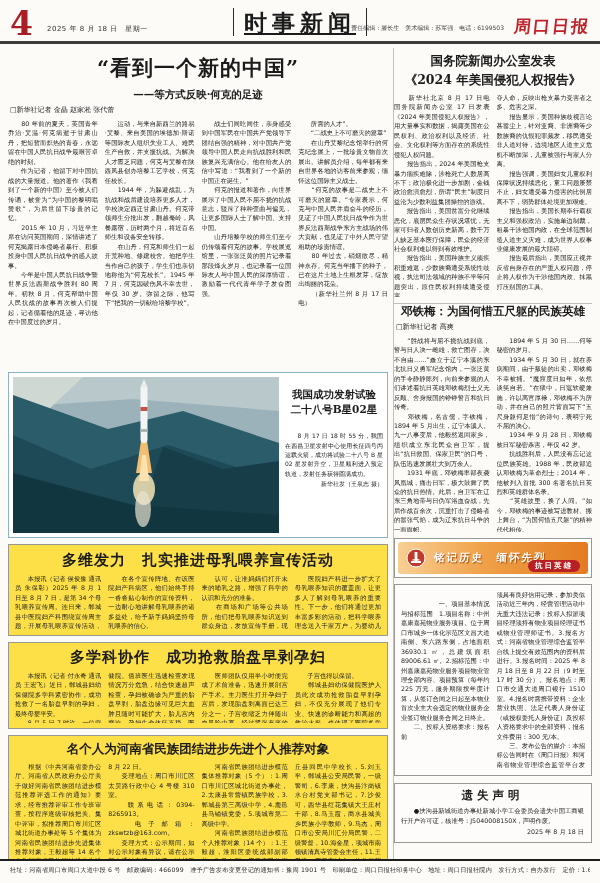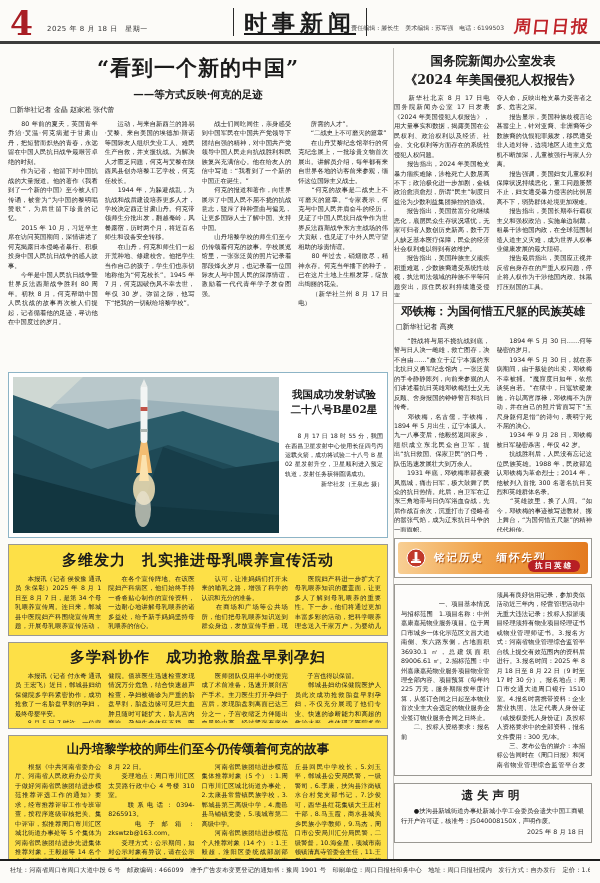--- a/index.html
+++ b/index.html
@@ -159,21 +159,21 @@
           <div class="col">　　本报讯（记者 付永奇 通讯员 王宏飞）近日，郸城县妇幼保健院多学科紧密协作，成功抢救了一名胎盘早剥的孕妇，最终母婴平安。
 　　8 月 5 日 7 时许，一位突发大出血的孕妇被紧急送至郸城县妇幼保</div>
           <div class="col">健院。值班医生迅速检查发现情况万分危急，结合快速超声检查，孕妇被确诊为严重的胎盘早剥，胎盘边缘可见巨大血肿且随时可能扩大，胎儿宫内窘迫，孕妇生命体征不稳，医院随即启动孕产妇急救绿色通道，通知多学科会诊。</div>
           <div class="col">　　医师团队仅用半小时便完成了术前准备，迅速开展剖宫产手术。主刀医生打开孕妇子宫后，发现胎盘剥离面已达三分之一，子宫收缩乏力伴随出血风险中高，经过紧张有序的抢救，顺利娩出一名男婴，母子转危为安，全力保住了子宫。</div>
           <div class="col">　　子宫也得以保留。
 　　郸城县妇幼保健院医护人员此次成功抢救胎盘早剥孕妇，不仅充分展现了他们专业、快速的诊断能力和高超的救治水平，也体现了医院多学科联动、紧密协作的能力。下一步，该医院将继续提高应急救治能力。</div>
         </div>
       </div>
 
       <div class="sec-box">
-        <div class="sec-head notice-head">山丹培黎学校的师生们至今仍传颂着何克的故事</div>
+        <div class="sec-head notice-head">名个人为河南省民族团结进步先进个人推荐对象</div>
         <div class="cols notice-cols">
           <div class="col">　　根据《中共河南省委办公厅、河南省人民政府办公厅关于做好河南省民族团结进步模范推荐评选工作的通知》要求，经市推荐评审工作专班审查，按程序逐级审核把关、集中评审，拟推荐周口市川汇区城北街道办事处等 5 个集体为河南省民族团结进步先进集体推荐对象，王毅超等 14 名个人为河南省民族团结进步先进个人推荐对象。现面向社会予以公示。
 　　公示时间：2025 年 8 月 18 日至</div>
           <div class="col">8 月 22 日。
 　　受理地点：周口市川汇区太昊路行政中心 4 号楼 310 室。
 　　联系电话：0394-8265913。
 　　电子邮箱：zkswtzb@163.com。
 　　受理方式：公示期间，如对公示对象有异议，请在公示期内通过电话、信函（以邮戳日期为准）等方式反映。反映情况要实事求是，以单位名义反映情况的材料需加盖单位公章，以个人名义反映情况的材料应署真实姓名并留联系电话。
 　　中共周口市委统战工作领导小组办公室
 　　2025 年 8 月 18 日</div>

